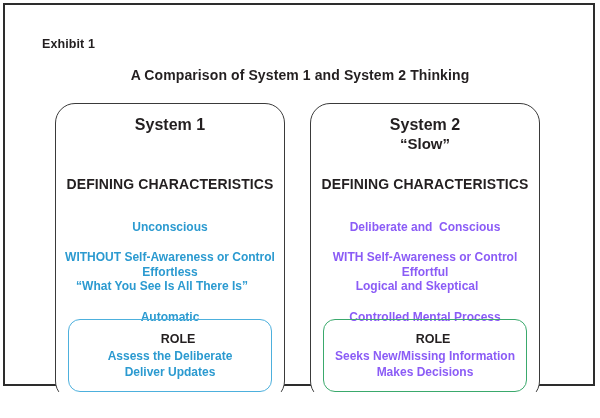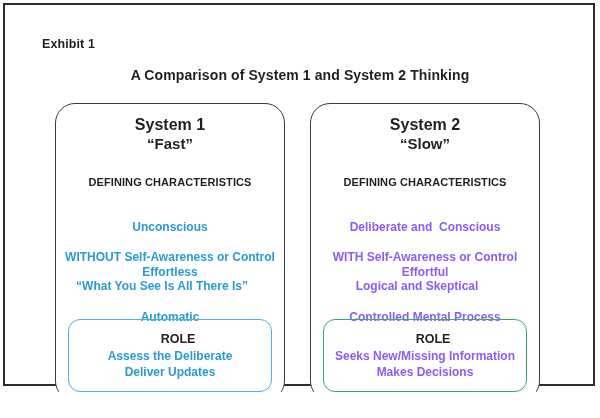--- a/index.html
+++ b/index.html
@@ -49,21 +49,21 @@
   .panel .heading {
     position: absolute; left: 0; right: 0; top: 12px;
     font-size: 16px;
   }
   .panel .subheading {
     position: absolute; left: 0; right: 0; top: 31px;
     font-size: 15px;
   }
   .panel .section-label {
     position: absolute; left: 0; right: 0; top: 72px;
-    font-size: 11px;
+    font-size: 14px;
     letter-spacing: 0.1px;
   }
   .panel .chars {
     position: absolute; left: 0; right: 0; top: 86px;
     font-size: 12px;
     line-height: 15px;
     white-space: pre-wrap;
   }
   .panel .awareness {
     position: absolute; left: 0; right: 0; top: 146px;
@@ -96,21 +96,20 @@
 <body>
 
 <div class="stage">
   <div class="outer-border"></div>
 
   <div class="exhibit-label">Exhibit 1</div>
   <div class="diagram-title">A Comparison of System 1 and System 2 Thinking</div>
 
   <section class="panel s1">
     <div class="heading">System 1</div>
-    <div class="subheading">“Fast”</div>
     <div class="section-label">DEFINING CHARACTERISTICS</div>
     <div class="chars accent">
       <div>Unconscious</div>
       <div>Effortless</div>
       <div>Automatic</div>
     </div>
     <div class="awareness accent">WITHOUT Self-Awareness or Control</div>
     <div class="principle accent">“What You See Is All There Is”</div>
     <div class="role-box">
       <div class="role-label">ROLE</div>

